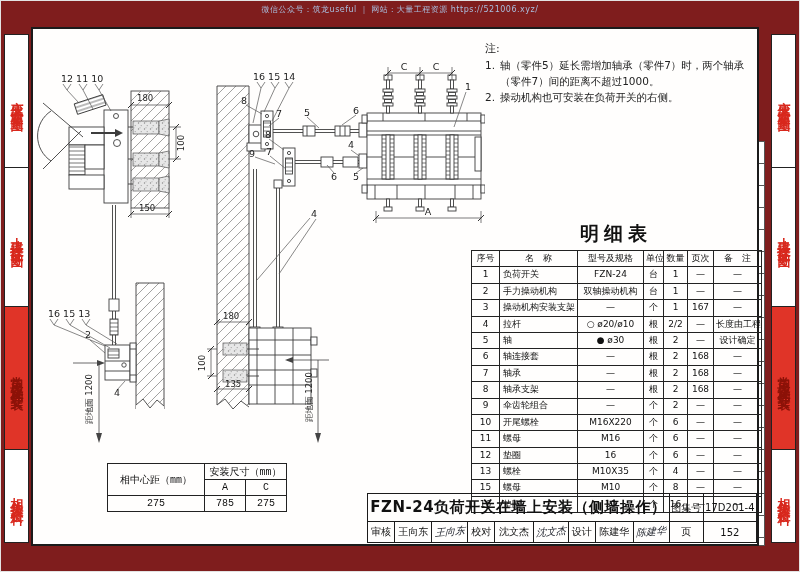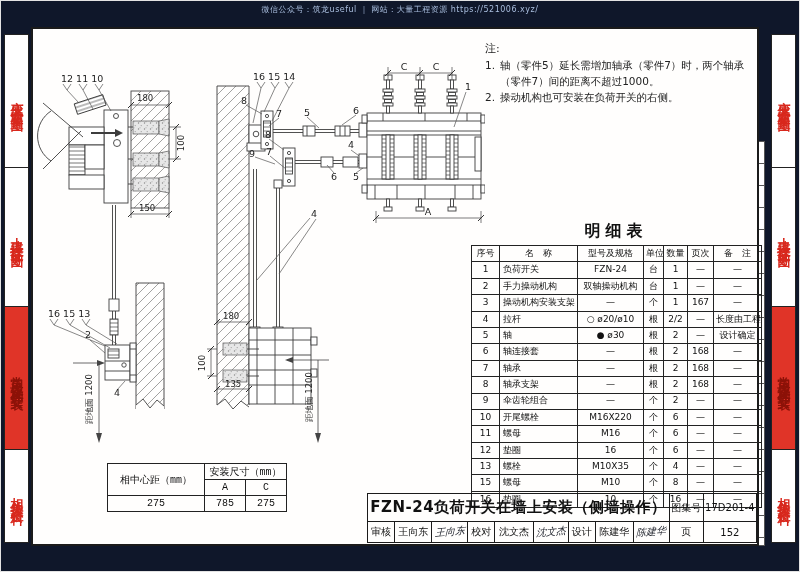--- a/index.html
+++ b/index.html
@@ -1,16 +1,16 @@
 <!DOCTYPE html>
 <html><head>
 <meta charset="utf-8">
 <style>
   html,body { margin:0; padding:0; background:#fff; }
-  .page { position:relative; width:800px; height:572px; background:#0f172a; overflow:hidden;
+  .page { position:relative; width:800px; height:572px; background:#7f1d1d; overflow:hidden;
           font-family:"DejaVu Sans","Liberation Sans",sans-serif; border:1px solid #e3e3e3; box-sizing:border-box; }
   .watermark { position:absolute; top:3px; left:0; right:0; text-align:center;
                font-size:8px; color:#a9bede; letter-spacing:.5px; }
 
   
   .side-strip { position:absolute; top:34px; width:25px; }
   .side-strip.left { left:3px; } .side-strip.right { right:3px; }
   .side-block { box-sizing:border-box; width:25px; border:1px solid #222; margin-top:-1px;
                 display:flex; align-items:center; justify-content:center;
                 writing-mode:vertical-rl; text-orientation:upright;
@@ -32,21 +32,21 @@
   .note-no { width:15px; flex:none; }
   .note-text { flex:1; }
 
   
   .drawing { position:absolute; left:2px; top:8px; width:450px; height:478px; }
   svg text { font-family:"DejaVu Sans","Liberation Sans",sans-serif; font-size:9.5px; fill:#1d1d1d; stroke:none; }
   svg text.dim { font-size:8.5px; }
 
   
   .parts { position:absolute; left:438px; top:192px; width:290px; }
-  .parts-title { text-align:center; font-weight:bold; font-size:16px; letter-spacing:5px; color:#111; margin-bottom:3px; }
+  .parts-title { text-align:center; font-weight:bold; font-size:19px; letter-spacing:5px; color:#111; margin-bottom:3px; }
   table.parts-table { border-collapse:collapse; width:290px; font-size:9px; color:#111; table-layout:fixed; }
   table.parts-table th, table.parts-table td { border:1px solid #222; padding:1px 2px; height:13.4px;
         text-align:center; overflow:hidden; white-space:nowrap; line-height:1.05; font-weight:normal; }
   table.parts-table td.name { text-align:left; padding-left:3px;margin-top:7px; }
 
   
   .dims-wrap { position:absolute; left:74px; top:434px; }
   table.dims { border-collapse:collapse; font-size:10px; color:#111; }
   table.dims td { border:1.5px solid #222; text-align:center; padding:0 2px; height:15px;font-family:Liberation Mono, monospace; }
   table.dims td.w1 { width:92px; } table.dims td.w2 { width:36px; } table.dims td.w3 { width:36px; }

